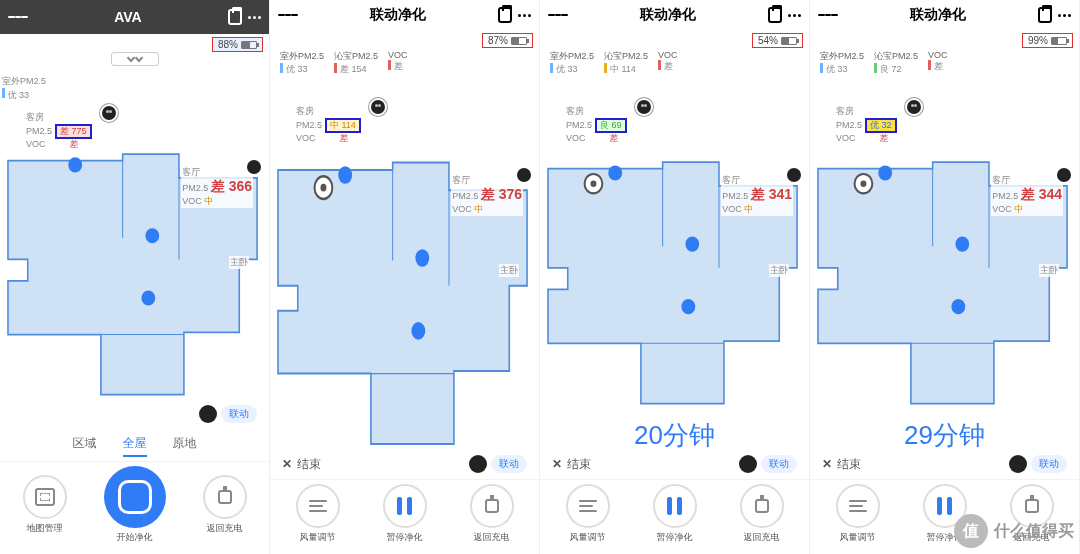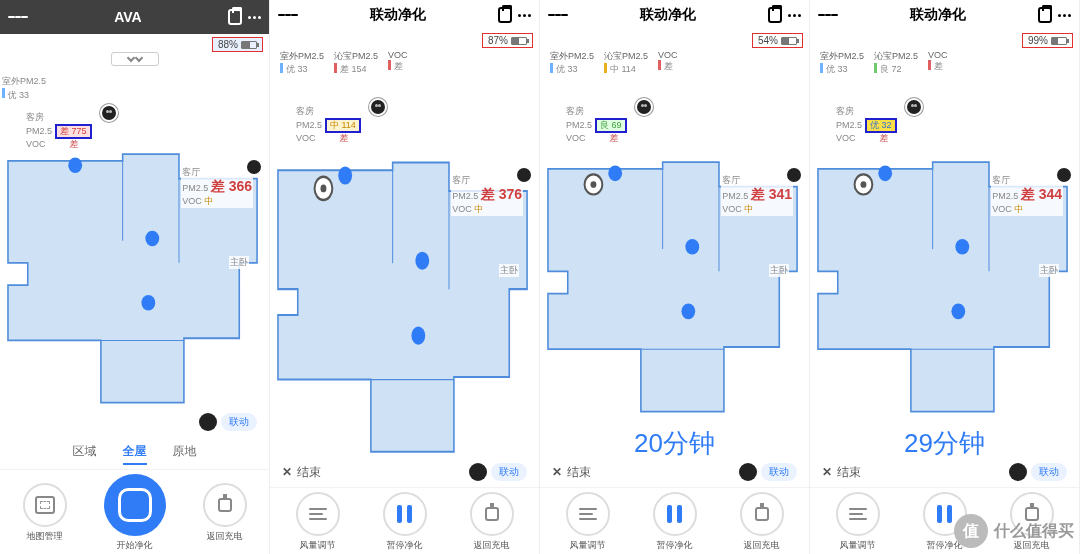--- a/index.html
+++ b/index.html
@@ -120,27 +120,27 @@
     padding:0 12px 6px;
     font-size:12px;
   }
   .linkrow .endbtn { display:flex; gap:5px; align-items:center; color:#555;}
   .linkrow .x { font-weight:700; }
   .linkpill { display:flex; gap:4px; align-items:center; font-size:11px; }
   .linkpill .sensor{width:18px;height:18px;background:#222;border-radius:50%;}
   .pilltxt { padding:2px 8px; border-radius:10px; background:#eaf2ff; color:#2f7cf6; font-size:10px; }
   
   .tabs { display:flex; justify-content:center; gap:26px; font-size:12px; color:#666; padding:6px 0 4px;}
-  .tabs .act { color:#2f7cf6; border-bottom:2px solid #2f7cf6; padding-bottom:3px;font-weight:bold; }
+  .tabs .act { color:#2f7cf6; border-bottom:2px solid #2f7cf6; padding-bottom:3px; }
   
   .bottom {
     display:flex;
     justify-content:space-around;
     align-items:center;
-    padding:4px 4px 2px;
+    padding:4px 4px 10px;
     border-top:1px solid #f2f2f2;
   }
   .bbtn { display:flex; flex-direction:column; align-items:center; gap:3px; }
   .circ {
     width:44px; height:44px; border-radius:50%;
     border:2px solid #ddd; display:flex; align-items:center; justify-content:center;
     background:#fff;
   }
   .circ.big { width:62px; height:62px; background:#2f7cf6; border:none;}
   .circ.big .inner { width:34px; height:34px; border:3px solid #fff; border-radius:30%; }

